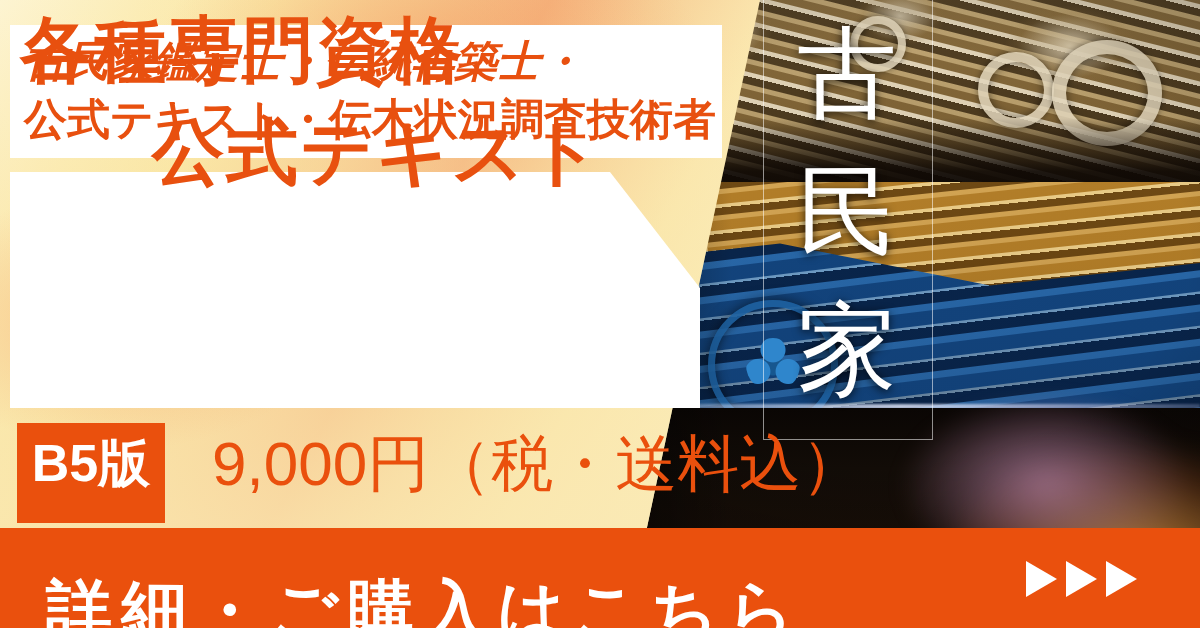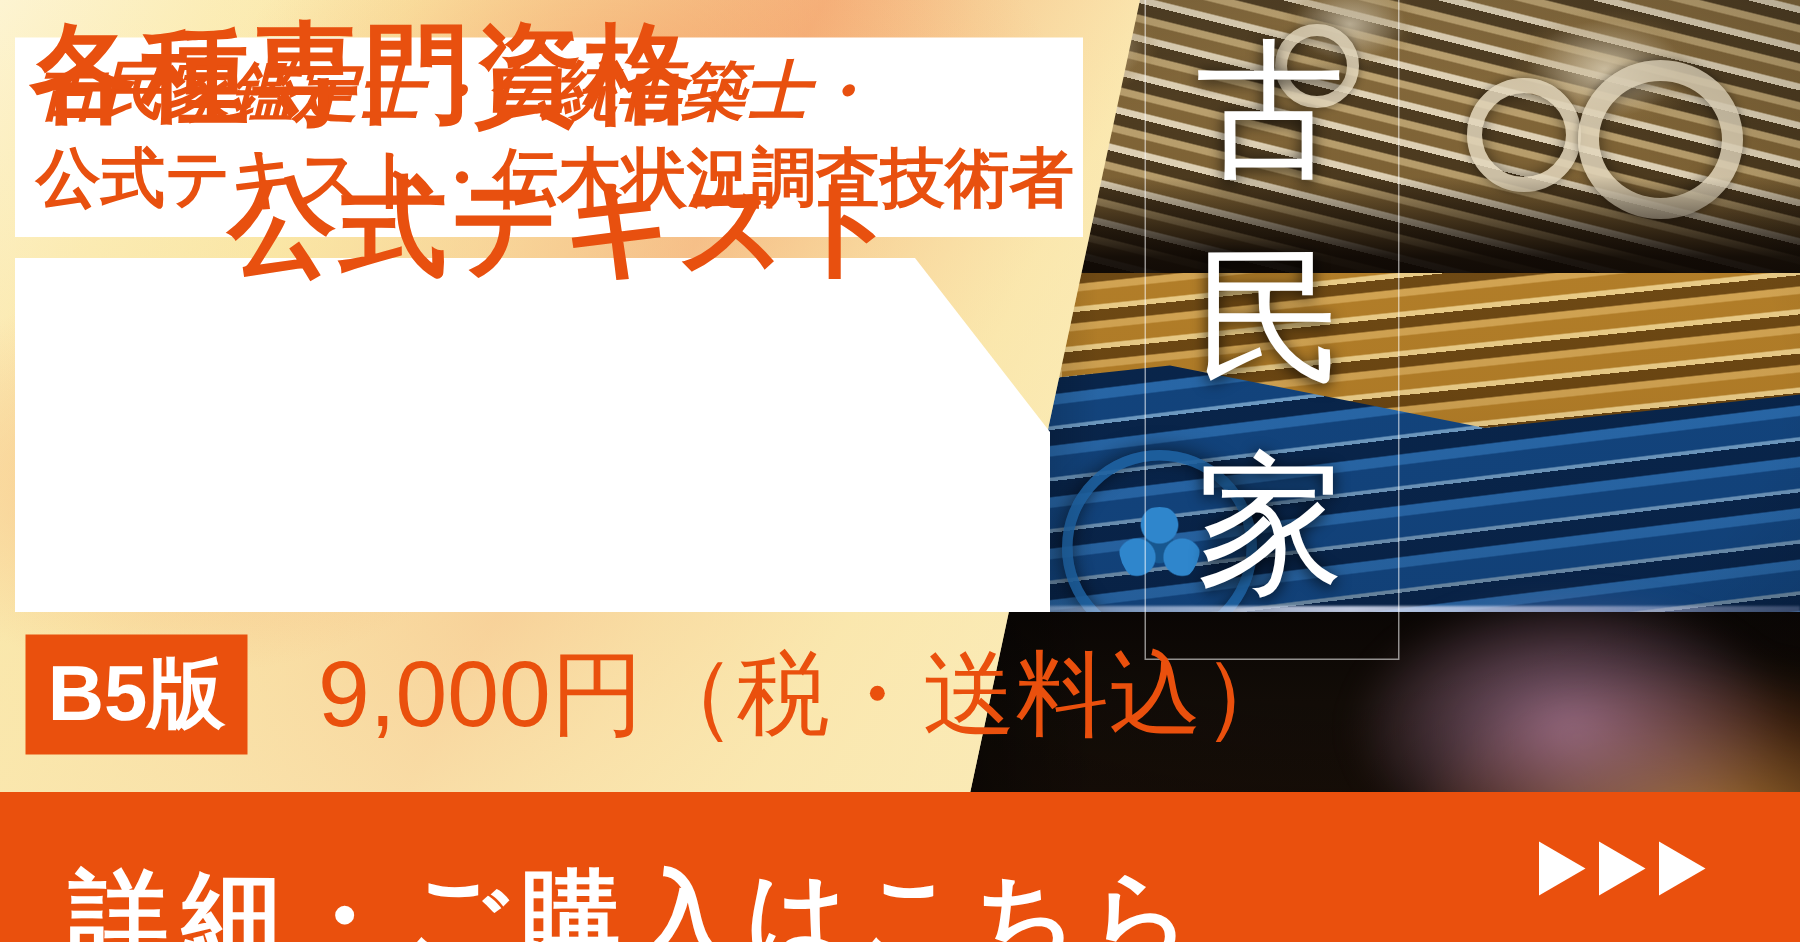--- a/index.html
+++ b/index.html
@@ -192,21 +192,21 @@
     letter-spacing:2px;
   }
   .p2-l2{
     position:absolute;left:152px;top:116px;
     color:#e8500f;font-weight:700;font-size:72px;line-height:1;
     letter-spacing:2px;
   }
 
   
   .badge{
-    position:absolute;left:17px;top:423px;width:148px;height:80px;
+    position:absolute;left:17px;top:423px;width:148px;height:100px;
     background:#ea500d;color:#fff;
     font-size:52px;font-weight:700;line-height:80px;text-align:center;
     letter-spacing:0px;
   }
   .price{
     position:absolute;left:180px;top:424px;
     color:#ea500d;font-size:62px;line-height:80px;font-weight:400;
     letter-spacing:0px;white-space:nowrap;margin-left:32px;
   }
 

